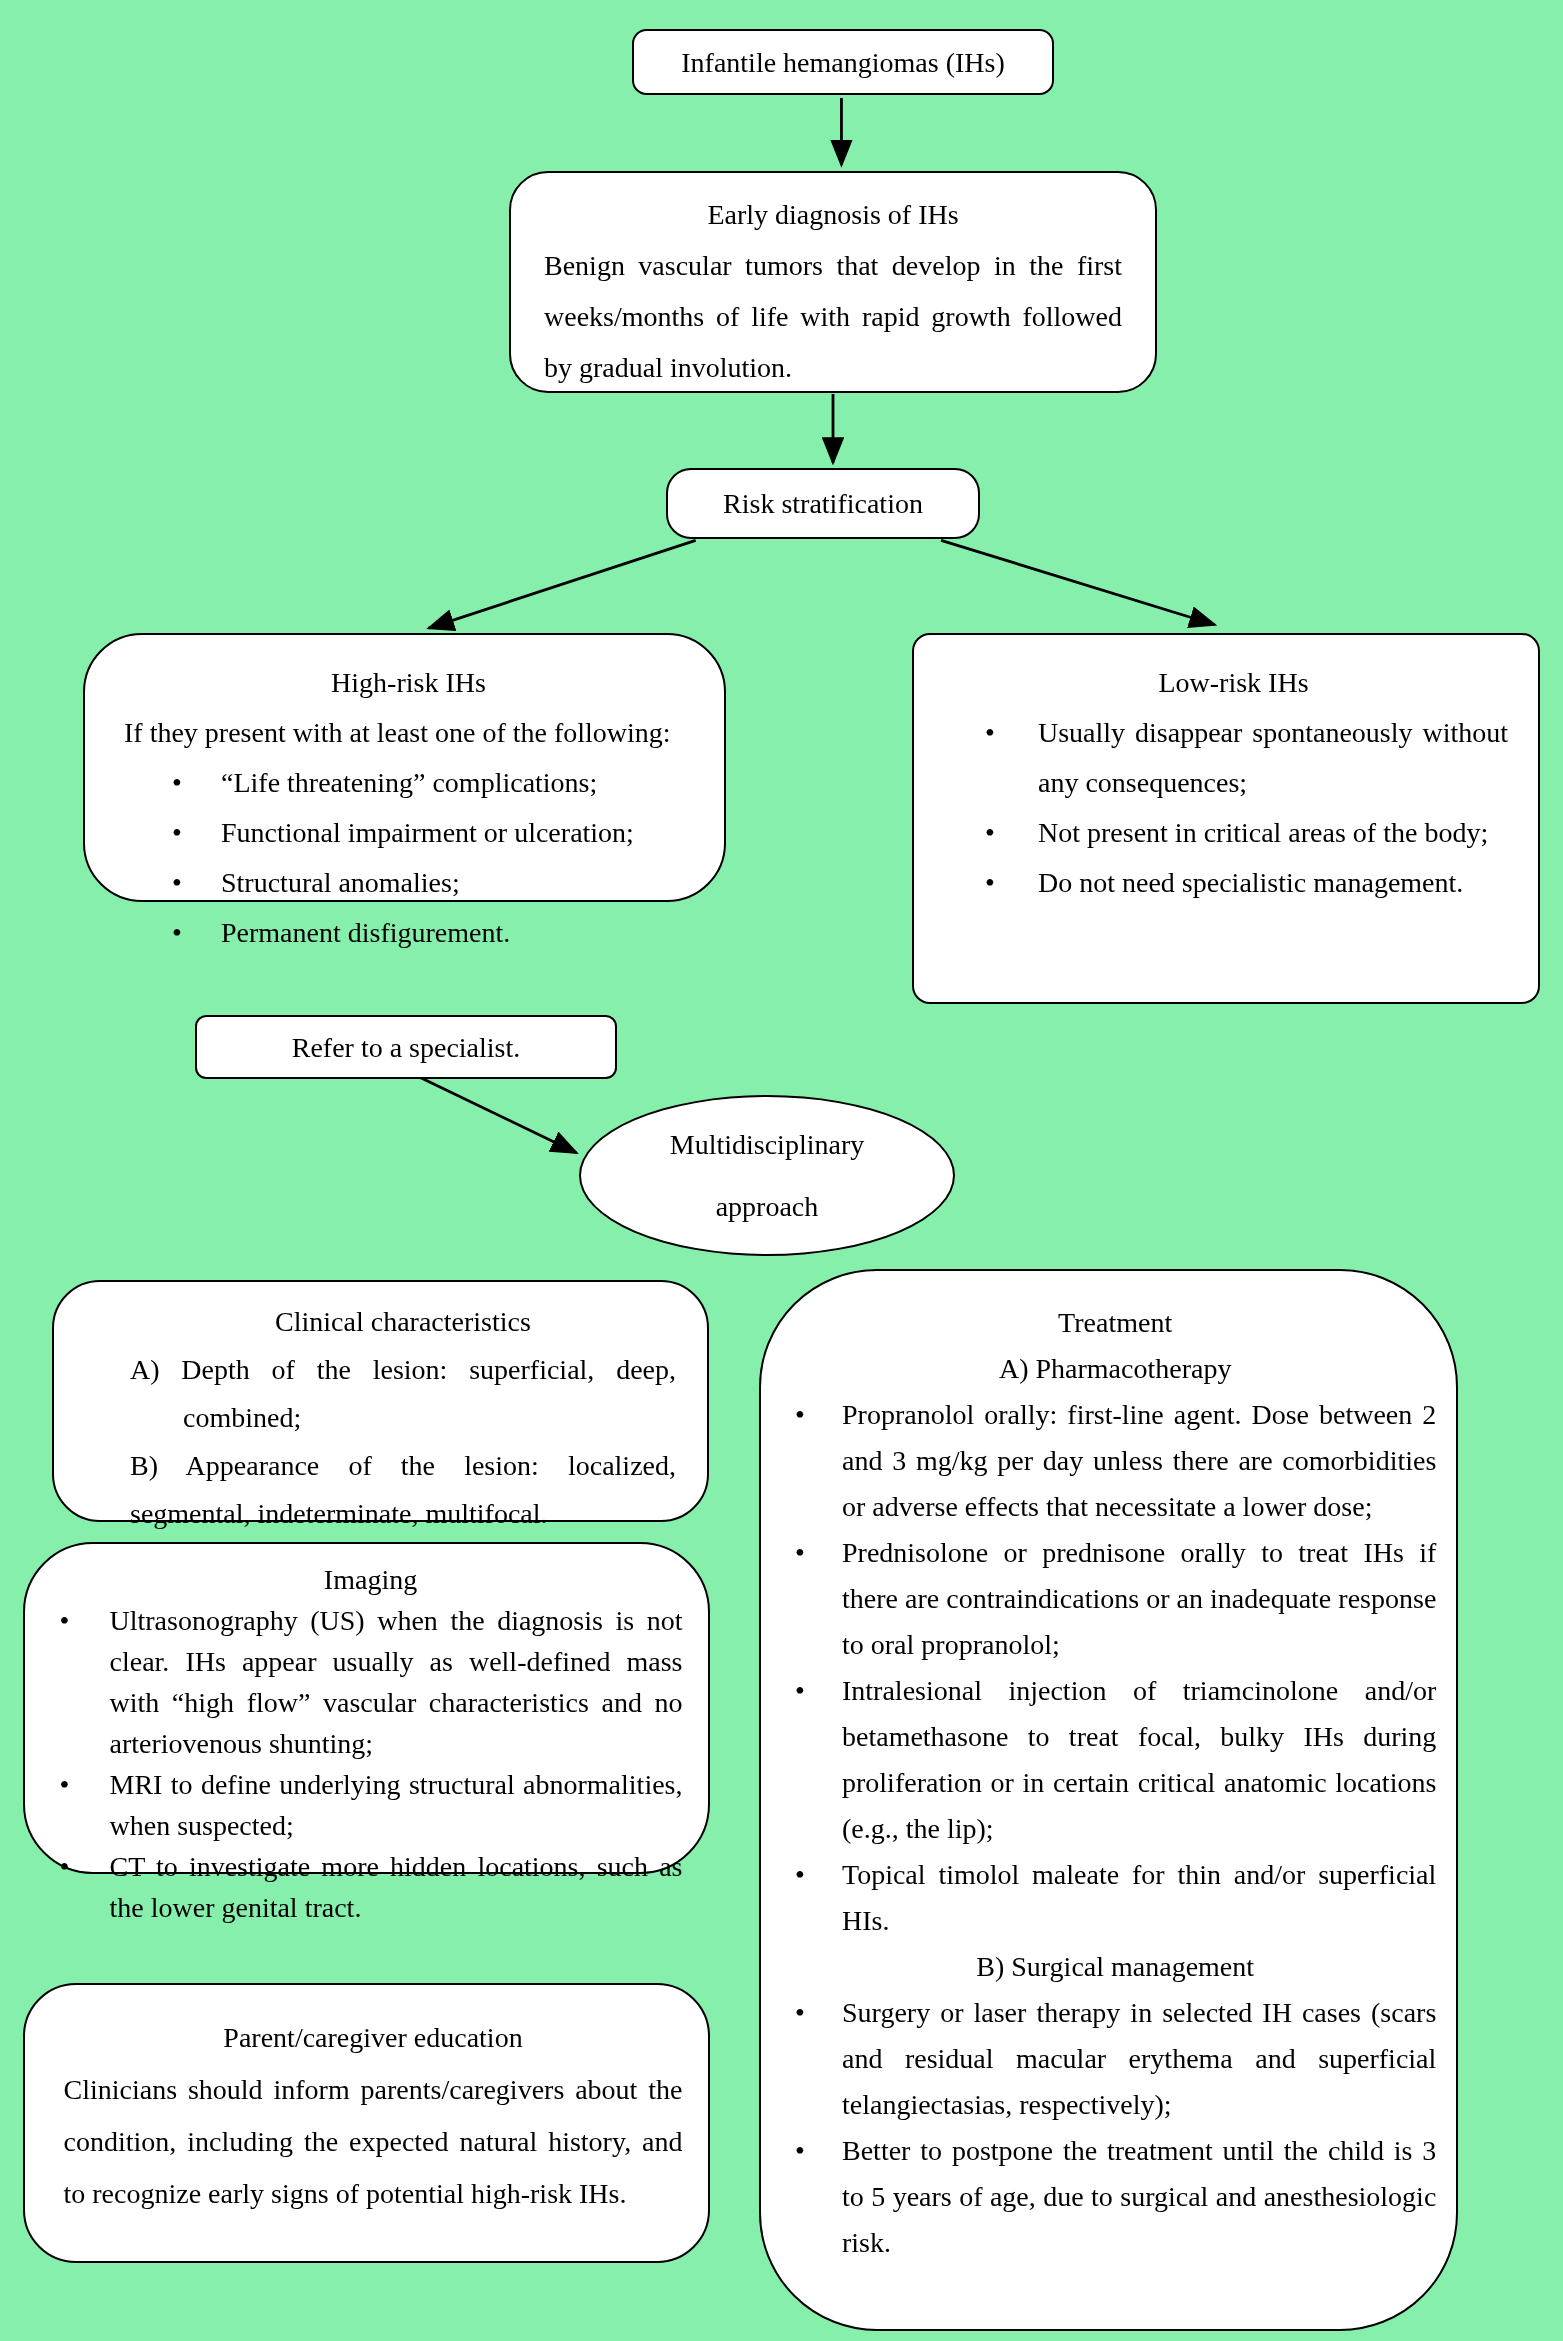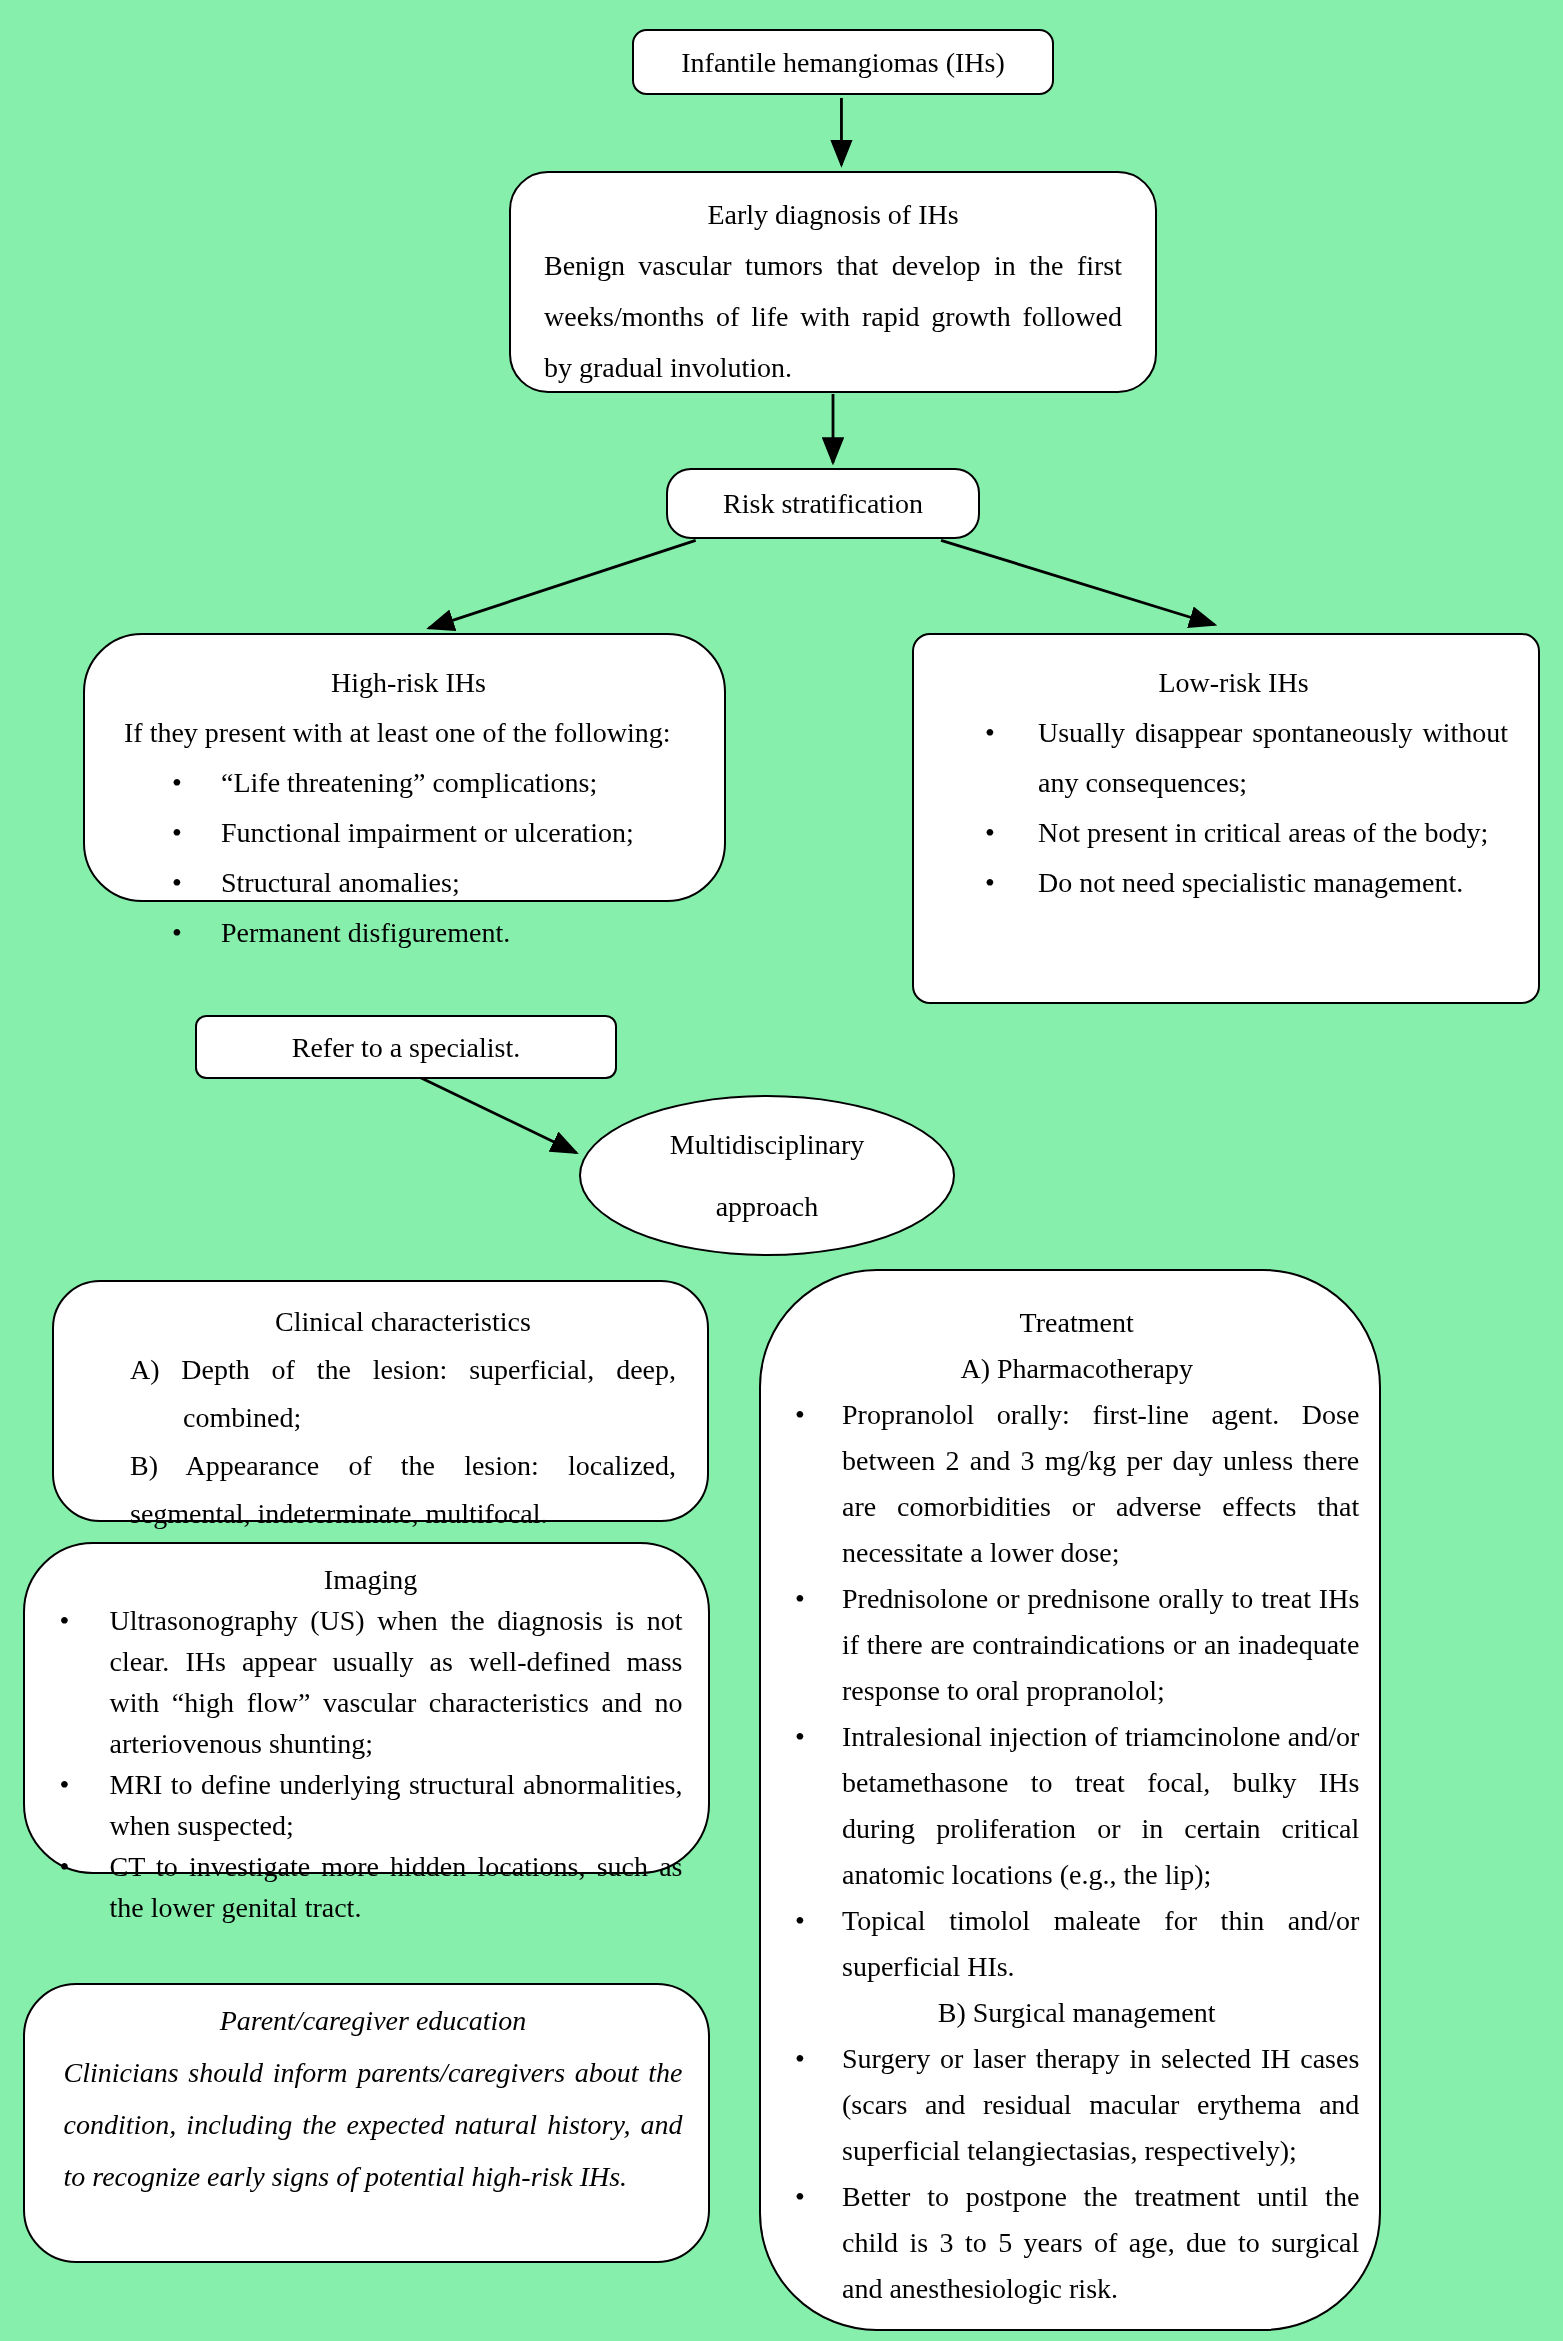--- a/index.html
+++ b/index.html
@@ -25,22 +25,22 @@
   #node-early      { left:509px;  top:171px; width:648px; height:222px; border-radius:39px;  padding:15.8px 33px 0 33px; line-height:51px; }
   #node-risk       { left:666px; top:468px; width:314px;  height:71px; border-radius:25px; }
   #node-high       { left:83px;  top:633px; width:643px; height:269px; border-radius:59px; padding:22.5px 31px 0 39px; line-height:50px; }
   #node-low        { left:912px; top:633px; width:628px; height:371px; border-radius:18px; padding:22.5px 30px 0 45px; line-height:50px; }
   #node-refer      { left:195px;  top:1015px; width:422px;  height:64px; border-radius:11.3px; }
   #node-multi      { left:579px; top:1095px; width:376px;  height:161px; border-radius:50%; border-width:2.3px;
                      display:flex; align-items:center; justify-content:center; text-align:center;
                      line-height:62px; padding:0 39px; }
   #node-clinical   { left:52px;   top:1280px; width:657px; height:242px; border-radius:48px;  padding:15.8px 31px 0 76px; line-height:48px; }
   #node-imaging    { left:22.5px;   top:1542px; width:687px; height:332px; border-radius:70px; padding:15px 25px 0 34px;  line-height:41px; }
-  #node-parent     { left:22.5px;   top:1983px; width:687px; height:280px; border-radius:53px;  padding:10px 25px 0 39px;  line-height:52px;font-style:italic; }
-  #node-treatment  { left:759px; top:1269px; width:622px; height:1062px; border-radius:118px; padding:29px 19.7px 0 33px; line-height:46px; }
+  #node-parent     { left:22.5px;   top:1983px; width:687px; height:280px; border-radius:53px;  padding:27px 25px 0 39px;  line-height:52px; }
+  #node-treatment  { left:759px; top:1269px; width:699px; height:1062px; border-radius:118px; padding:29px 19.7px 0 33px; line-height:46px; }
 
   
   .hr-b { padding-left:97px; }
   .hr-b::before { left:48px; }
   .lr-b { padding-left:79px; text-align:justify; }
   .lr-b::before { left:26px; }
   .im-b { padding-left:51px; text-align:justify; }
   .im-b::before { left:1.1px; }
   .tr-b { padding-left:48px; text-align:justify; }
   .tr-b::before { left:1.1px; }

